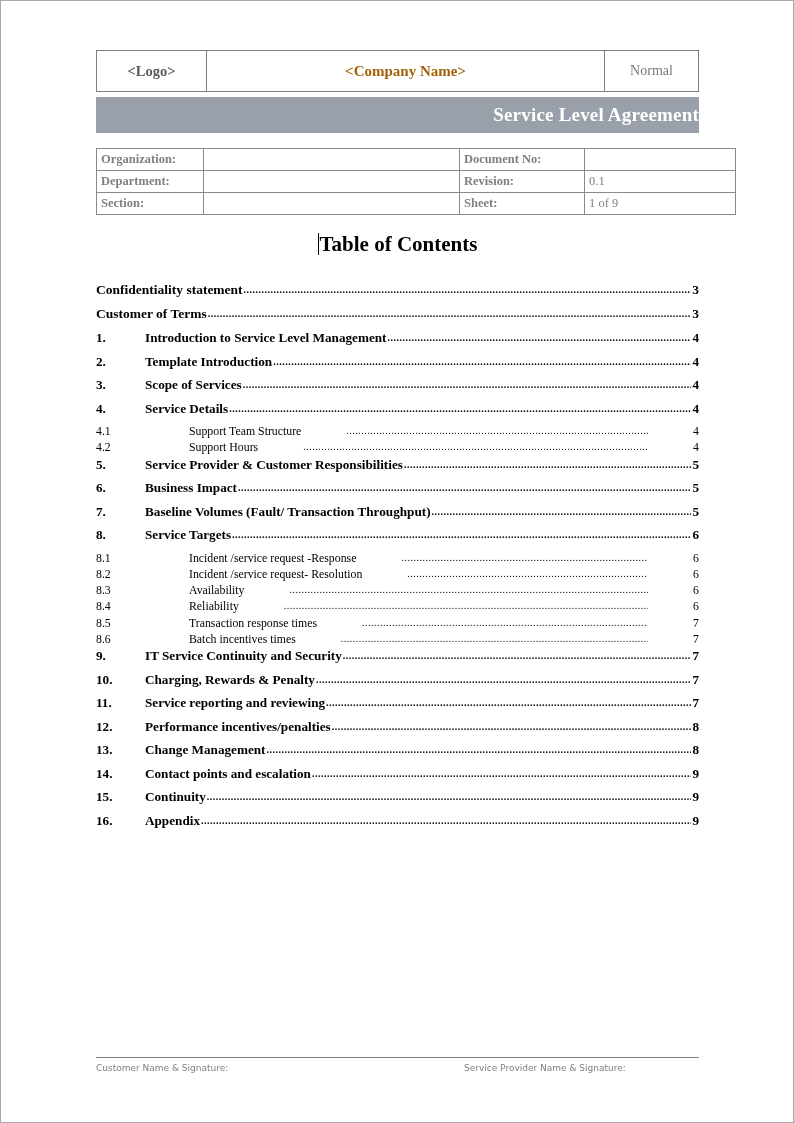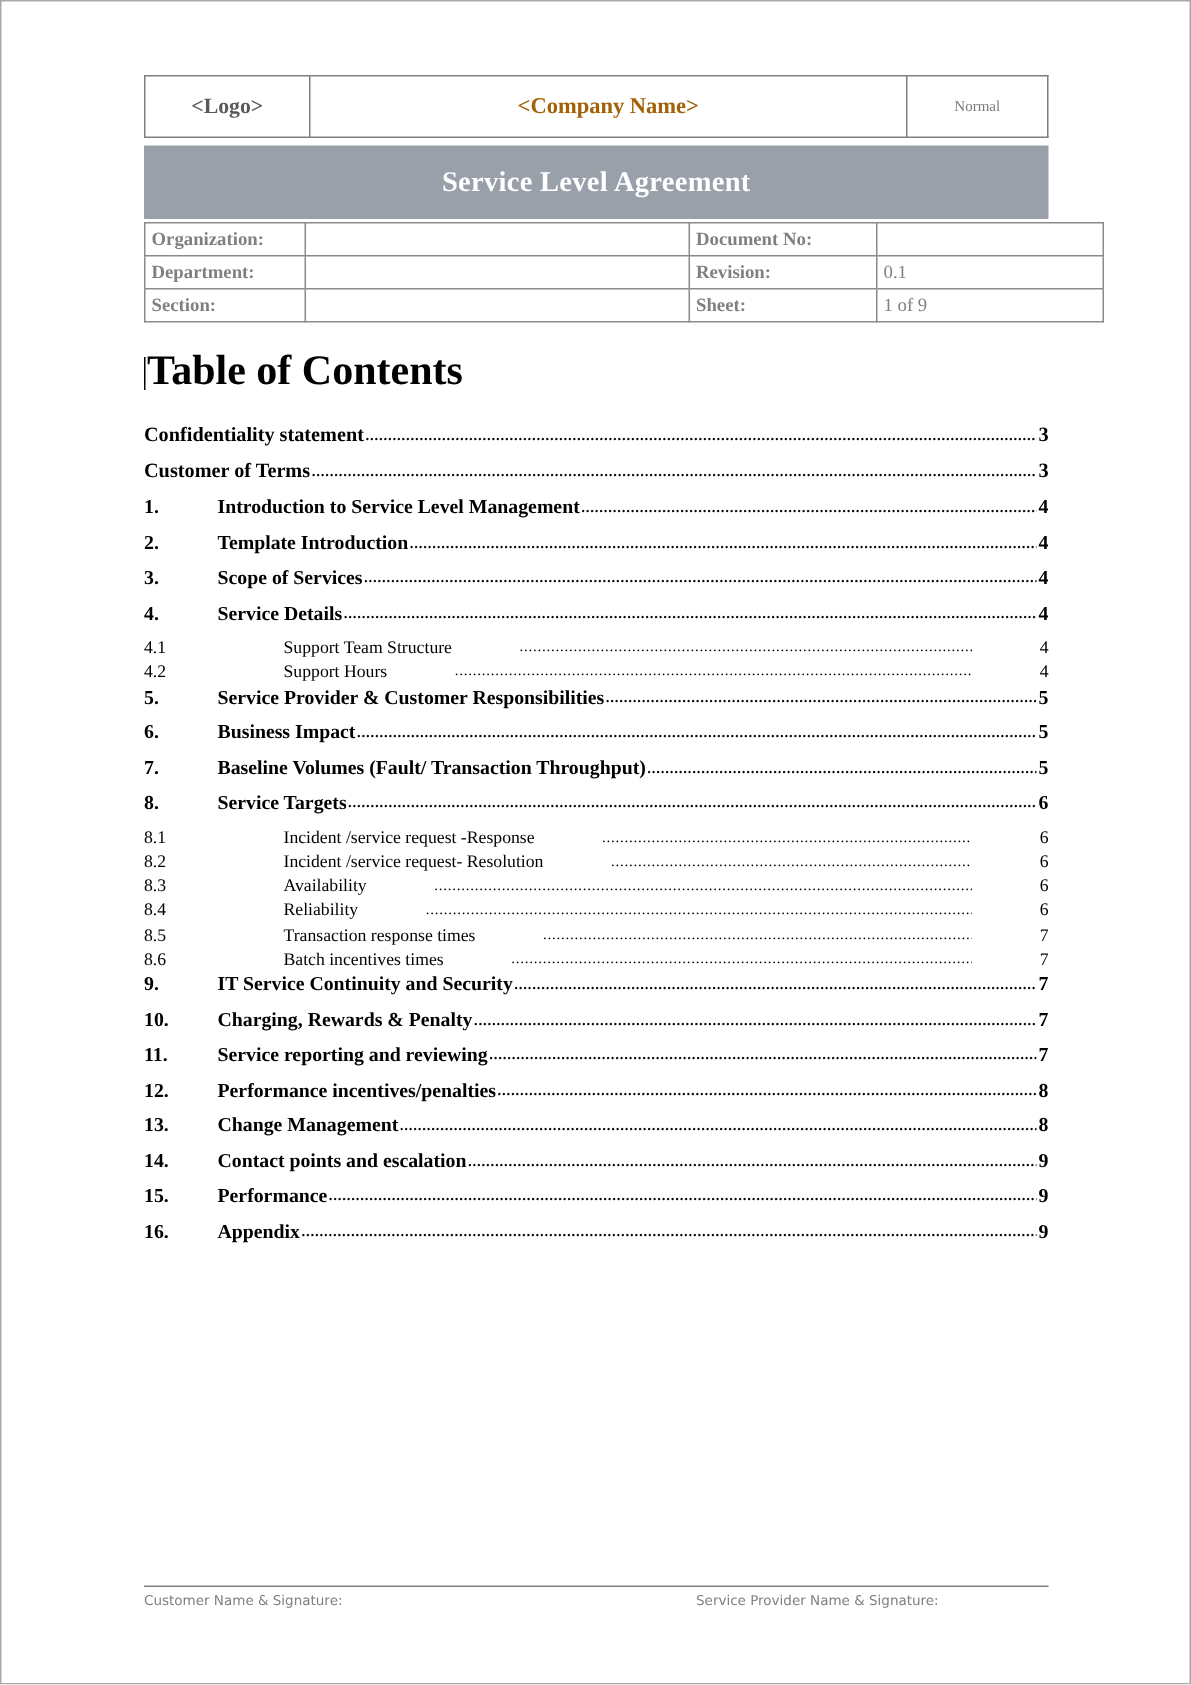--- a/index.html
+++ b/index.html
@@ -44,35 +44,35 @@
   }
   .cell-company {
     text-align: center;
     font-weight: bold;
     font-size: 15px;
     color: #a16207;
   }
   .cell-normal {
     width: 81px;
     text-align: center;
-    font-size: 10px;
+    font-size: 14px;
     color: #7a7a7a;
   }
 
   
   .title-band {
     position: absolute;
     left: 95px;
     top: 96px;
     width: 603px;
-    height: 49px;
+    height: 36px;
     background: #99a0aa;
     display: flex;
     align-items: center;
-    justify-content: center;
+    justify-content: flex-end;
     box-sizing: border-box;
   }
   .title-band-text {
     color: #ffffff;
     font-weight: bold;
     font-size: 19px;
     letter-spacing: 0.2px;
   }
 
   
@@ -99,22 +99,22 @@
   .mw2 { width: 247px; }
   .mw3 { width: 116px; margin-left: 44px; }
   .mw4 { width: 142px; }
 
   
   .toc-heading {
     position: absolute;
     left: 95px;
     top: 231px;
     width: 603px;
-    text-align: left;
-    font-size: 28px;
+    text-align: center;
+    font-size: 21px;
     font-weight: bold;
     color: #000000;
   }
   .caret {
     display: inline-block;
     width: 1px;
     height: 22px;
     background: #000;
     vertical-align: -4px;
     margin-right: 1px;
@@ -400,21 +400,21 @@
         <span class="toc-page">8</span>
       </div>
       <div class="toc-row lvl1">
         <span class="toc-num">14.</span>
         <span class="toc-text">Contact points and escalation</span>
         <span class="toc-dots">......................................................................................................................................................................................................................................................................</span>
         <span class="toc-page">9</span>
       </div>
       <div class="toc-row lvl1">
         <span class="toc-num">15.</span>
-        <span class="toc-text">Performance</span>
+        <span class="toc-text">Continuity</span>
         <span class="toc-dots">......................................................................................................................................................................................................................................................................</span>
         <span class="toc-page">9</span>
       </div>
       <div class="toc-row lvl1">
         <span class="toc-num">16.</span>
         <span class="toc-text">Appendix</span>
         <span class="toc-dots">......................................................................................................................................................................................................................................................................</span>
         <span class="toc-page">9</span>
       </div>
     </div>

